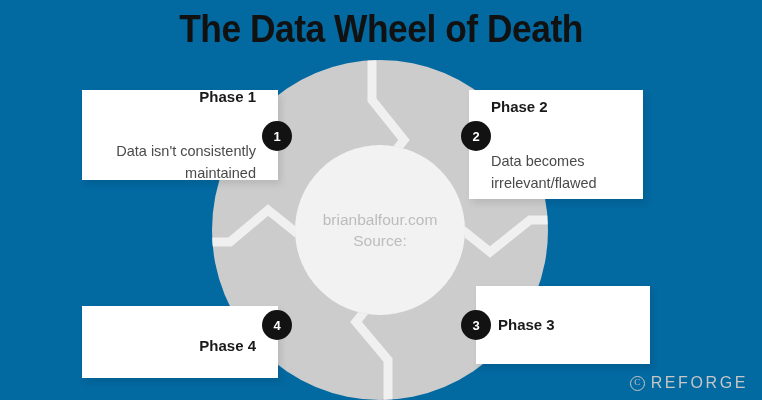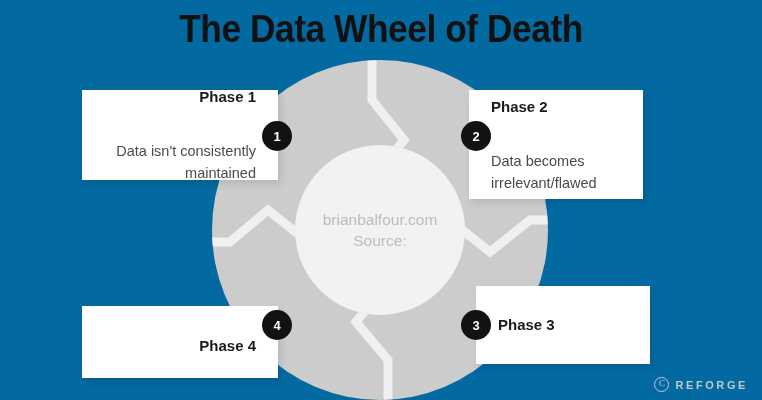--- a/index.html
+++ b/index.html
@@ -152,24 +152,23 @@
     width: 13px;
     height: 13px;
     border: 1.2px solid #c6c6c6;
     border-radius: 50%;
     font-size: 9px;
     line-height: 11px;
     text-align: center;
     font-family: "Liberation Serif", serif;
   }
   #brand .brand-text {
-    font-size: 11px;
+    font-size: 16px;
     letter-spacing: 2.6px;
     font-family: "Liberation Sans", sans-serif;
-    font-weight: bold;
   }
 </style>
 </head>
 <body>
 
 <div id="stage">
 
   <div id="page-title">The Data Wheel of Death</div>
 
   <div id="wheel-wrap">

